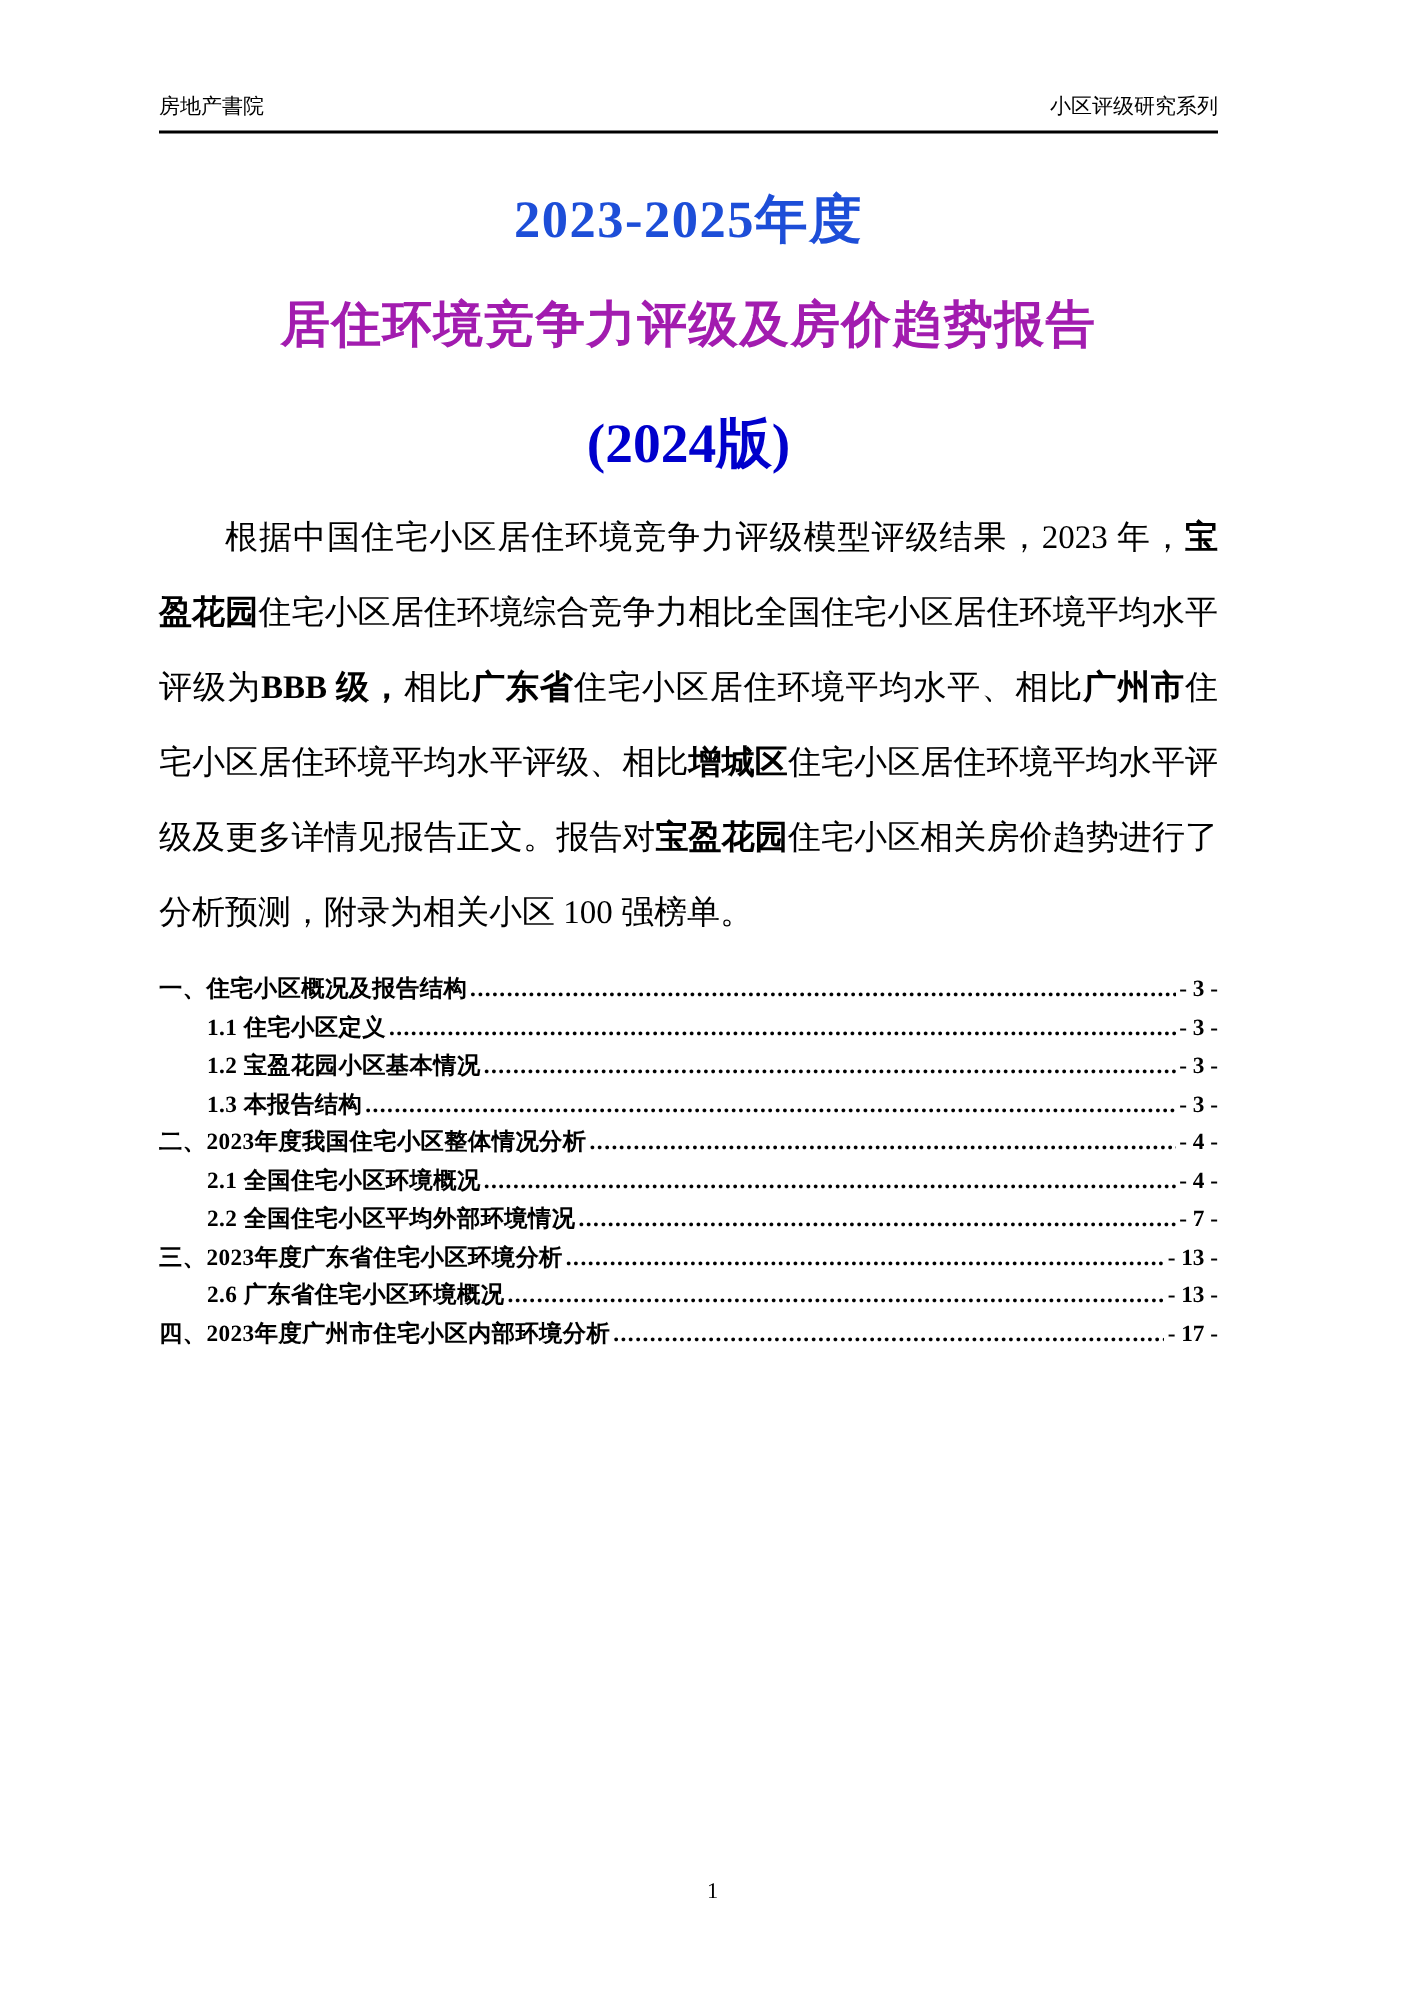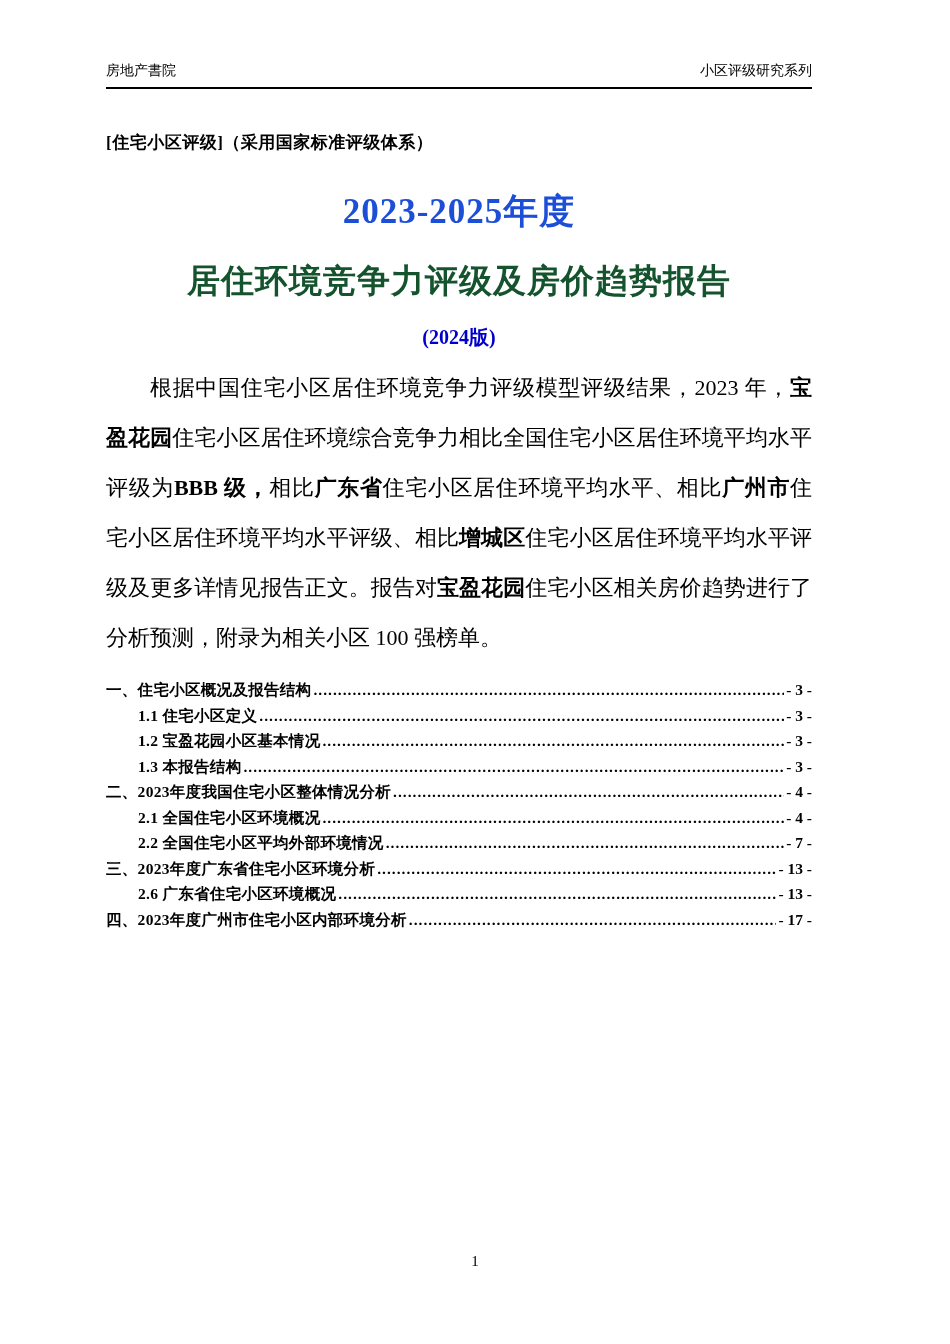--- a/index.html
+++ b/index.html
@@ -41,22 +41,22 @@
     font-weight: bold;
     letter-spacing: 1px;
   }
   .t2 {
     margin-top: 24px;
     font-size: 33px;
     font-weight: bold;
     letter-spacing: 1px;
   }
   .t3 {
-    margin-top: 20px;
-    font-size: 20px;
+    margin-top: 32px;
+    font-size: 37px;
     font-weight: bold;
   }
 
   .summary-heading {
     margin-top: 46px;
     text-align: center;
     font-family: "Liberation Sans", "DejaVu Sans", sans-serif;
     font-size: 24px;
     font-weight: bold;
     letter-spacing: 2px;
@@ -115,25 +115,24 @@
 </head>
 <body>
 
 <div class="page">
 
   <div class="header">
     <span>房地产書院</span>
     <span>小区评级研究系列</span>
   </div>
 
-  <div class="bracket">[住宅小区评级]（采用国家标准评级体系）</div>
 
   <div class="titles">
     <div class="t1 blue" style="color: #1d4ed8;">2023-2025年度</div>
-    <div class="t2 blue" style="color: #14532d;">居住环境竞争力评级及房价趋势报告</div>
+    <div class="t2 blue" style="color: #a21caf;">居住环境竞争力评级及房价趋势报告</div>
     <div class="t3 blue" style="color: rgb(0, 0, 204);">(2024版)</div>
   </div>
 
 
   <p class="summary"><span>根据中国住宅小区居住环境竞争力评级模型评级结果，2023 年，</span><span class="b">宝盈花园</span><span>住宅小区居住环境综合竞争力相比全国住宅小区居住环境平均水平评级为</span><span class="b">BBB 级，</span><span>相比</span><span class="b">广东省</span><span>住宅小区居住环境平均水平、相比</span><span class="b">广州市</span><span>住宅小区居住环境平均水平评级、相比</span><span class="b">增城区</span><span>住宅小区居住环境平均水平评级及更多详情见报告正文。报告对</span><span class="b">宝盈花园</span><span>住宅小区相关房价趋势进行了分析预测，附录为相关小区 100 强榜单。</span></p>
 
 
   <div class="toc">
       <div class="toc-row lvl1">
         <span class="toc-label">一、住宅小区概况及报告结构</span>

